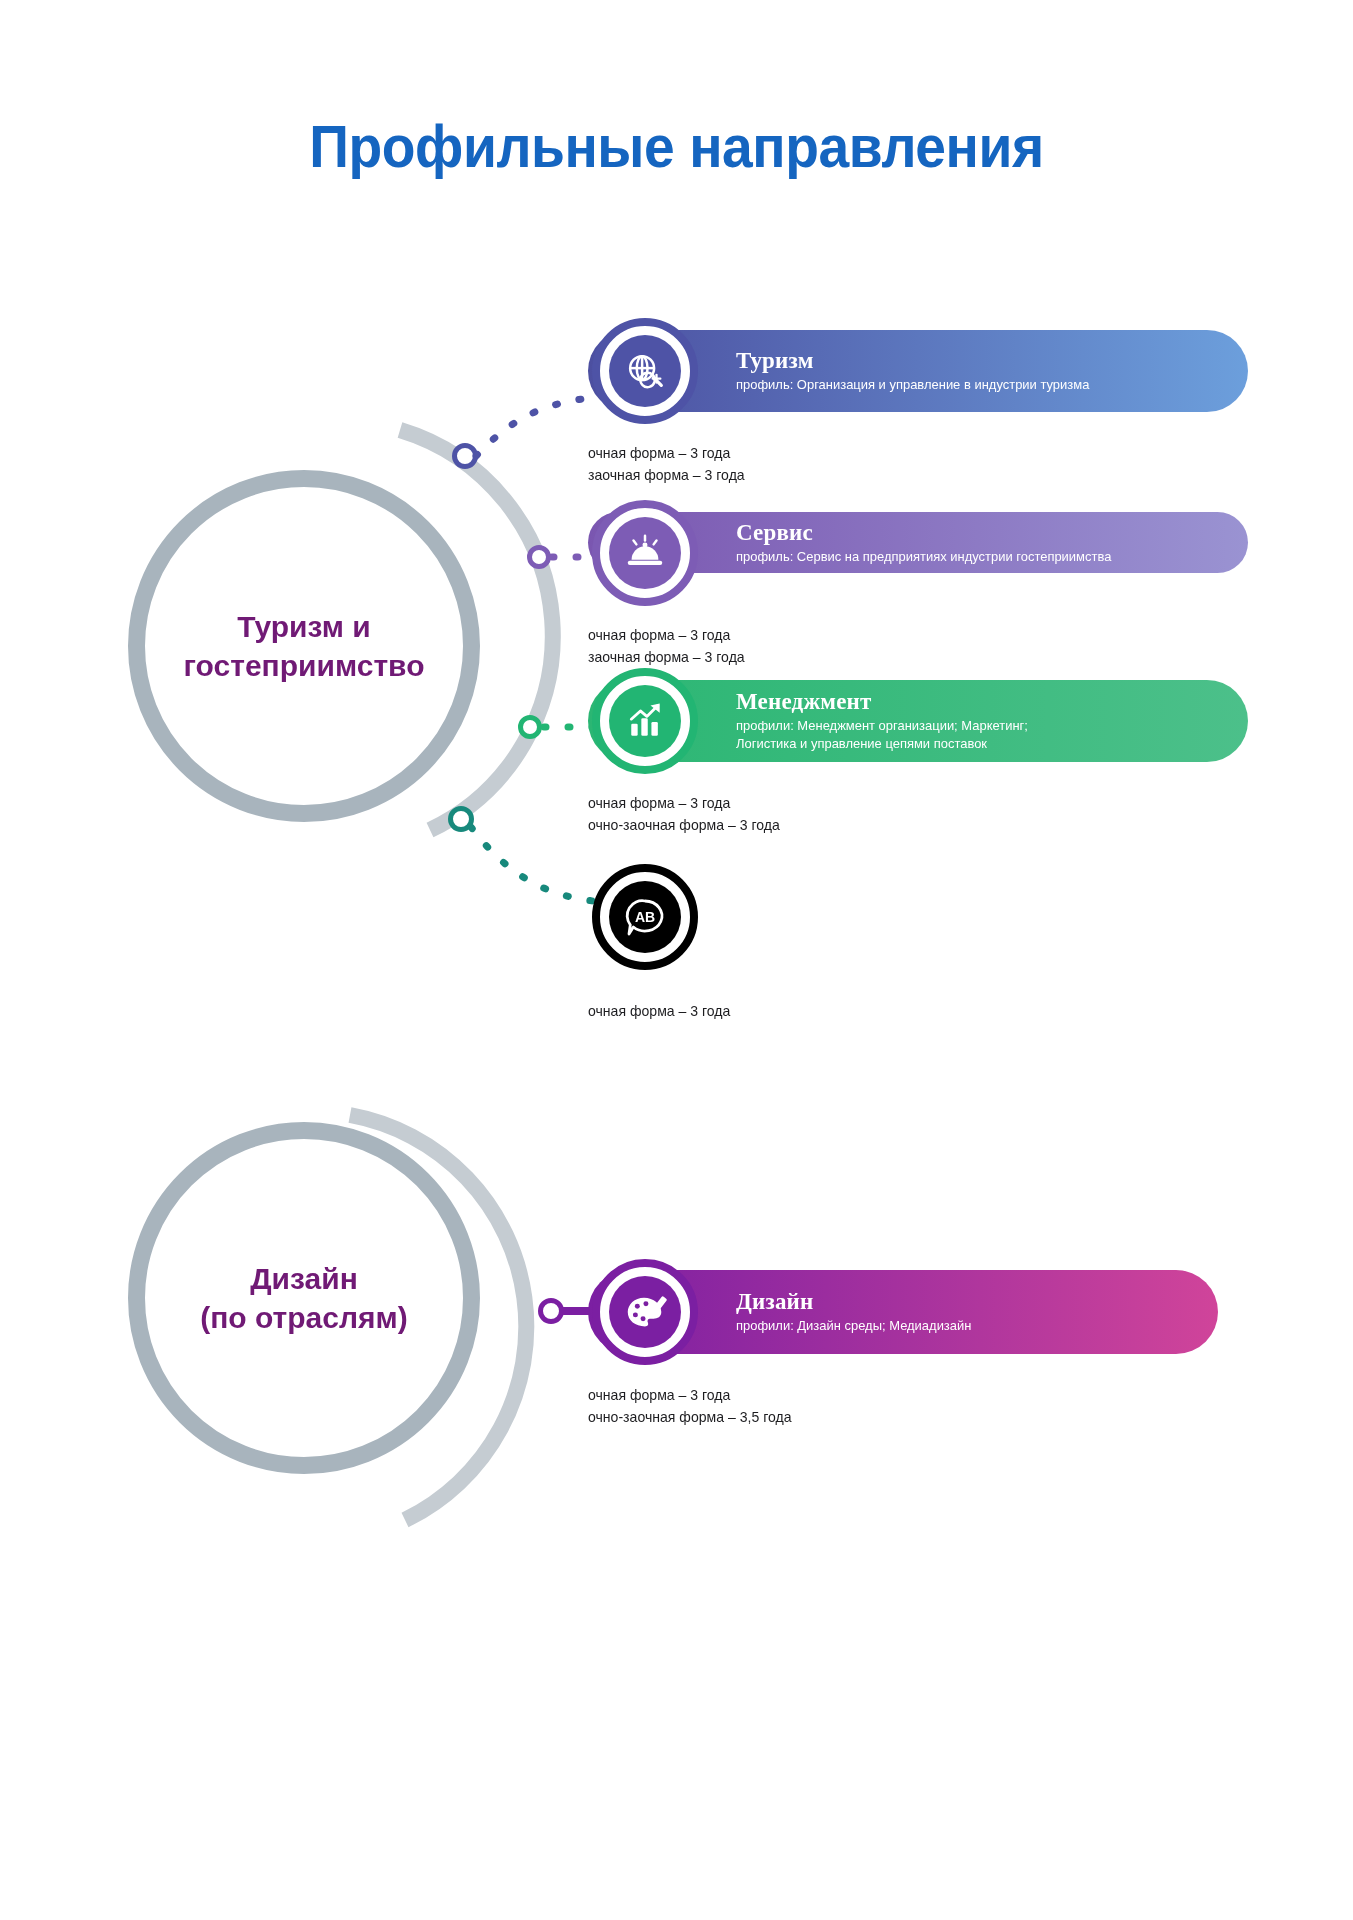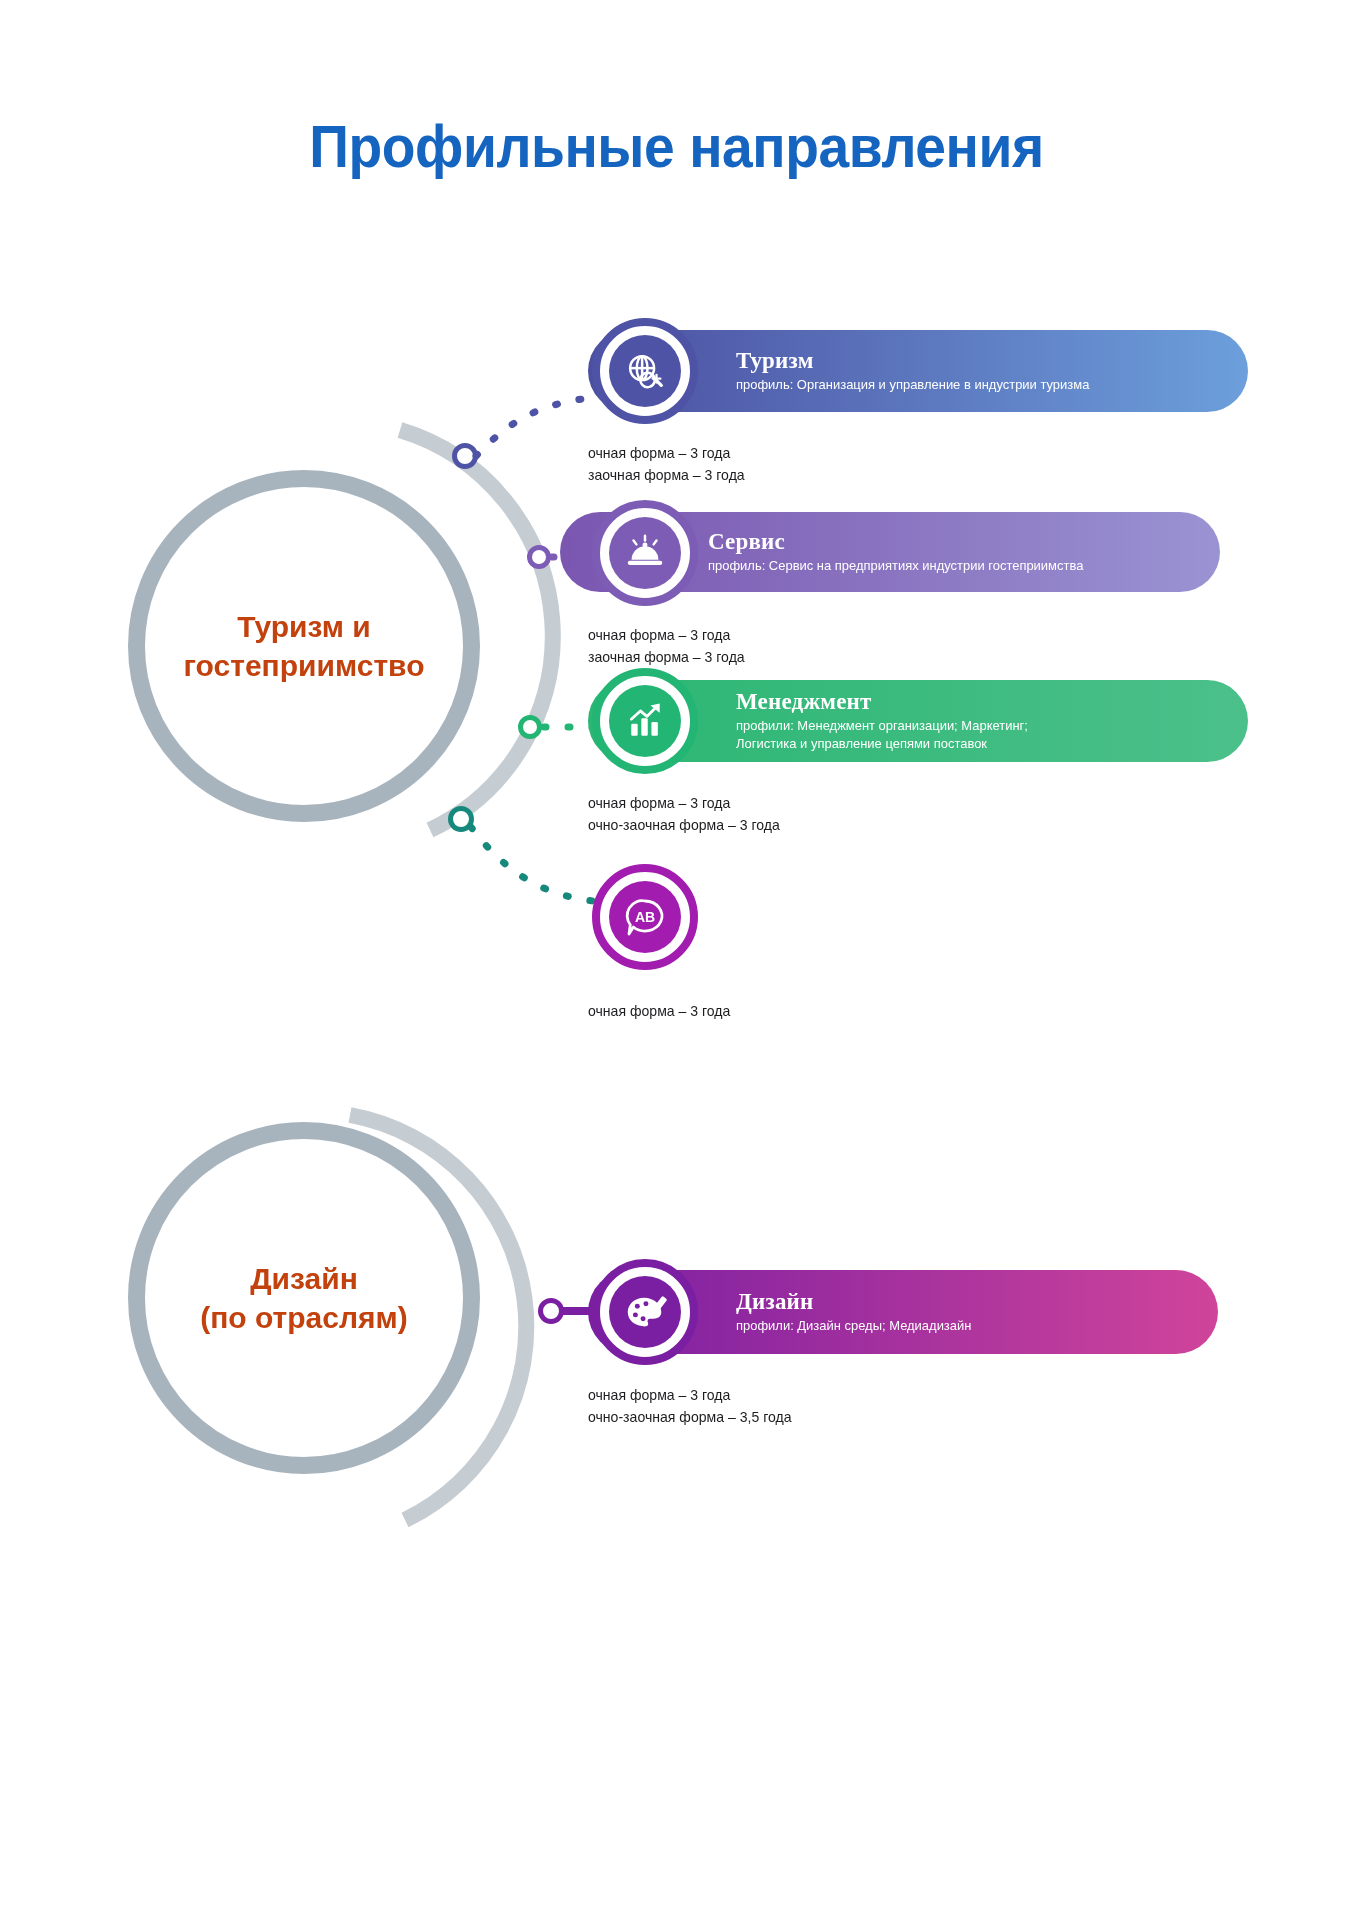--- a/index.html
+++ b/index.html
@@ -34,21 +34,21 @@
     position:absolute;inset:0;
     border-radius:50%;
     border:17px solid #a8b4bd;
     box-sizing:border-box;
   }
   .hub .label{
     position:absolute;left:0;right:0;top:50%;
     transform:translateY(-50%);
     text-align:center;
     font-size:30px;line-height:1.30;
-    font-weight:700;color:#c2410c;
+    font-weight:700;color:#701a75;
     padding:0 28px;box-sizing:border-box;
   }
   
   .arc{position:absolute;pointer-events:none;}
 
   
   .pill{
     position:absolute;
     border-radius:999px;
     box-sizing:border-box;
@@ -168,21 +168,21 @@
       </g>
       <path d="M32 28 a7.5 7.5 0 1 0 0.1 0.1 z" fill="none" stroke="#ffffff" stroke-width="2.6"></path>
       <line x1="33" y1="31" x2="41" y2="39" stroke="#ffffff" stroke-width="3.4" stroke-linecap="round"></line>
       <line x1="36" y1="28" x2="36" y2="36" stroke="#ffffff" stroke-width="2.4" stroke-linecap="round"></line>
       <line x1="32" y1="32" x2="40" y2="32" stroke="#ffffff" stroke-width="2.4" stroke-linecap="round"></line>
     </svg>
   </div>
   <div class="dur" style="left:588px;top:442px;width:420px;">очная форма – 3 года
 заочная форма – 3 года</div>
 
-  <div class="pill" style="left:560px;top:512px;width:660px;height:80px;background:linear-gradient(90deg,#7a56b0 0%,#9a93d2 100%);">
+  <div class="pill" style="left:588px;top:512px;width:660px;height:61px;background:linear-gradient(90deg,#7a56b0 0%,#9a93d2 100%);">
     <div class="ptext">
       <div class="pname">Сервис</div>
       <div class="pprof" style="white-space:pre-line;">профиль: Сервис на предприятиях индустрии гостеприимства</div>
     </div>
   </div>
   <div class="badge" style="left:592px;top:553px;color:#7d5cb5;">
     <div class="outer"></div>
     <div class="inner"></div>
     <svg width="46" height="46" viewBox="0 0 48 48">
       <g stroke="#ffffff" stroke-width="2.6" stroke-linecap="round">
@@ -214,21 +214,21 @@
         <rect x="20" y="21" width="7" height="19" rx="1.4"></rect>
         <rect x="31" y="25" width="7" height="15" rx="1.4"></rect>
       </g>
       <polyline points="9,22 19,13 26,19 38,7" fill="none" stroke="#ffffff" stroke-width="3" stroke-linecap="round" stroke-linejoin="round"></polyline>
       <polygon points="40,5 40,15 30,7" fill="#ffffff"></polygon>
     </svg>
   </div>
   <div class="dur" style="left:588px;top:792px;width:420px;">очная форма – 3 года
 очно-заочная форма – 3 года</div>
 
-  <div class="badge" style="left:592px;top:917px;color:#a21caf;">
+  <div class="badge" style="left:592px;top:917px;color:#000000;">
     <div class="outer"></div>
     <div class="inner"></div>
     <svg width="48" height="48" viewBox="0 0 48 48">
       <path d="M24 8 a17 15 0 1 1 -11.6 26 l-4.4 7 l1.3 -9.1 A15 15 0 0 1 24 8 z" fill="none" stroke="#ffffff" stroke-width="2.8" stroke-linejoin="round"></path>
       <text x="24" y="28.5" text-anchor="middle" font-family="Liberation Sans, sans-serif" font-size="14" font-weight="700" fill="#ffffff">AB</text>
     </svg>
   </div>
   <div class="dur" style="left:588px;top:1000px;width:420px;">очная форма – 3 года</div>
 
   <div class="hub" style="left:128px;top:1122px;width:352px;height:352px;">

